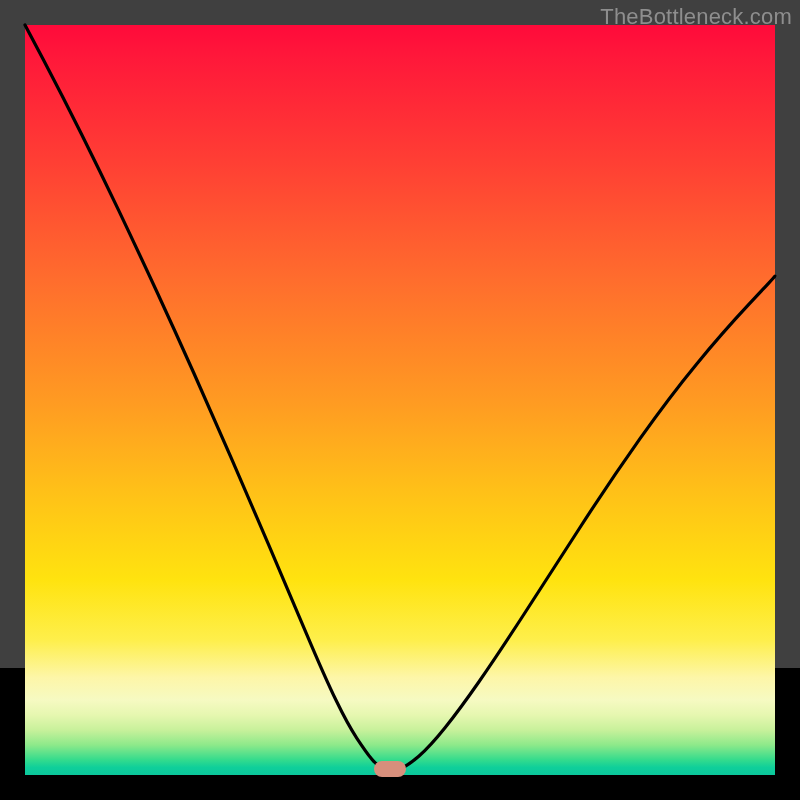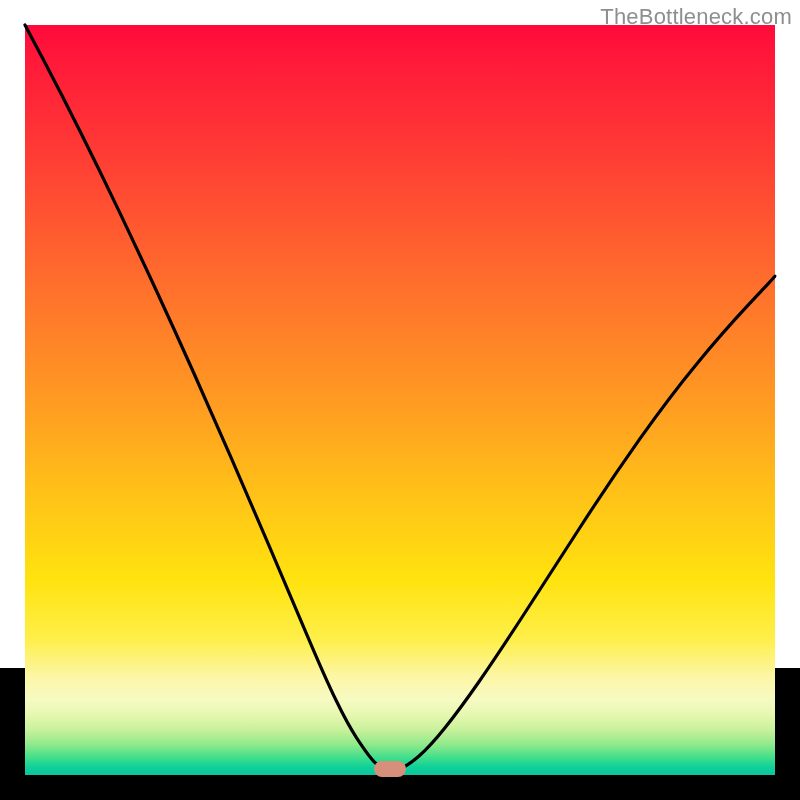--- a/index.html
+++ b/index.html
@@ -8,21 +8,21 @@
     width: 800px;
     height: 800px;
     background: #000;
     overflow: hidden;
     font-family: Arial, Helvetica, sans-serif;
   }
   .frame {
     position: relative;
     width: 800px;
     height: 668px;
-    background: #ffffff;
+    background: #404040;
   }
   .plot-area {
     position: absolute;
     left: 25px;
     top: 25px;
     width: 750px;
     height: 750px;
     
     background: linear-gradient(
       to bottom,

